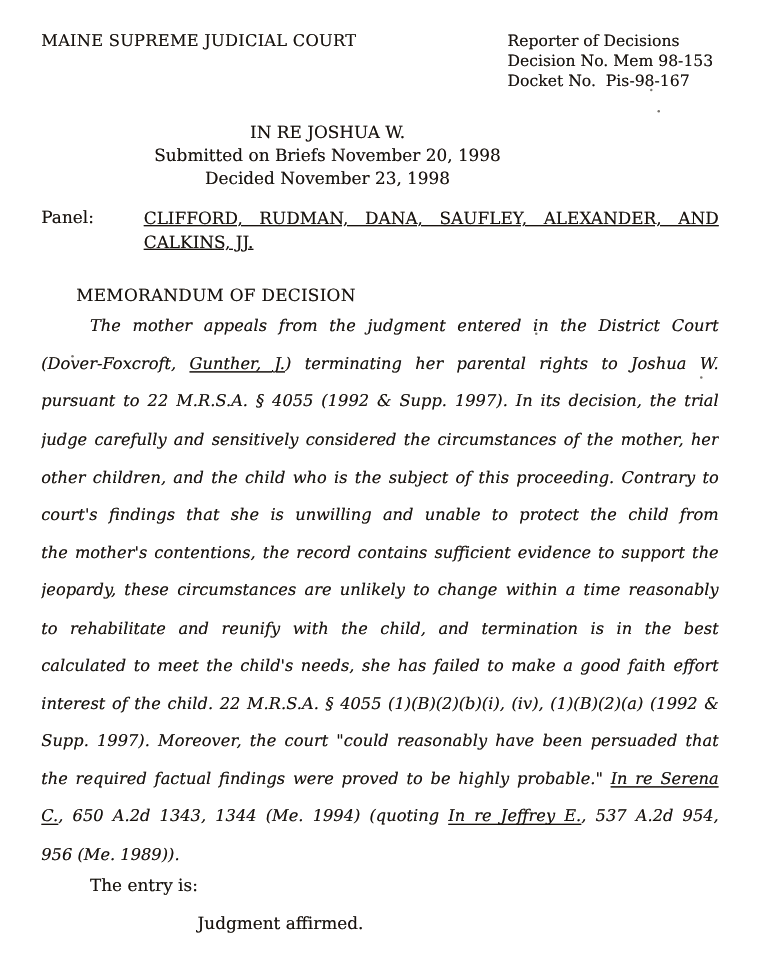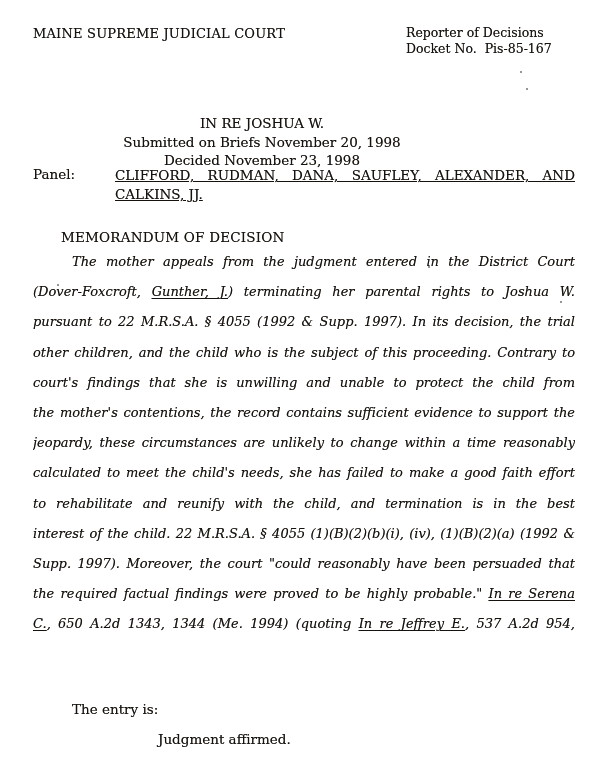--- a/index.html
+++ b/index.html
@@ -17,21 +17,21 @@
   .court {
     position: absolute; left: 33px; top: 26px;
     font-size: 13px; letter-spacing: 0.2px; white-space: pre;
   }
   .reporter {
     position: absolute; left: 406px; top: 25px;
     font-size: 12.5px; line-height: 16px; white-space: pre;
   }
 
   .title-block {
-    position: absolute; left: 0; top: 114px; width: 524px;
+    position: absolute; left: 0; top: 97px; width: 524px;
     text-align: center; font-size: 13.5px; line-height: 18.5px;
   }
 
   .panel-row { position: absolute; left: 33px; top: 166px; width: 542px; }
   .panel-label { position: absolute; left: 0; top: 0; font-size: 13.5px; }
   .panel-names {
     position: absolute; left: 82px; top: 0; width: 460px;
     font-size: 13.5px; line-height: 18.5px; text-decoration: underline;
   }
   .panel-names .pline { text-align: left; }
@@ -63,21 +63,21 @@
     background: #4a443e; border-radius: 50%; opacity: 0.75;
   }
 </style>
 </head>
 <body>
 
 <div class="page">
 
   <div class="court">MAINE SUPREME JUDICIAL COURT</div>
 
-  <div class="reporter"><div>Reporter of Decisions</div><div>Docket No.  Pis-85-167</div></div>
+  <div class="reporter"><div>Reporter of Decisions</div><div>Decision No. Mem 98-153</div><div>Docket No.  Pis-98-167</div></div>
 
   <div class="title-block">
     <div>IN RE JOSHUA W.</div>
     <div>Submitted on Briefs November 20, 1998</div>
     <div>Decided November 23, 1998</div>
   </div>
 
   <div class="panel-row">
     <div class="panel-label">Panel:</div>
     <div class="panel-names">
@@ -85,30 +85,32 @@
         <div class="pline">CALKINS, JJ.</div>
       </div>
   </div>
 
   <div class="memo-heading">MEMORANDUM OF DECISION</div>
 
   <div class="opinion">
       <div class="oline indent"><span>The mother appeals from the judgment entered in the District Court</span></div>
       <div class="oline"><span>(Dover-Foxcroft, </span><u>Gunther, J.</u><span>) terminating her parental rights to Joshua W.</span></div>
       <div class="oline"><span>pursuant to 22 M.R.S.A. § 4055 (1992 &amp; Supp. 1997).  In its decision, the trial</span></div>
+      <div class="oline"><span>judge carefully and sensitively considered the circumstances of the mother, her</span></div>
       <div class="oline"><span>other children, and the child who is the subject of this proceeding.  Contrary to</span></div>
       <div class="oline"><span>court's findings that she is unwilling and unable to protect the child from</span></div>
       <div class="oline"><span>the mother's contentions, the record contains sufficient evidence to support the</span></div>
       <div class="oline"><span>jeopardy, these circumstances are unlikely to change within a time reasonably</span></div>
+      <div class="oline"><span>to rehabilitate and reunify with the child, and termination is in the best</span></div>
       <div class="oline"><span>calculated to meet the child's needs, she has failed to make a good faith effort</span></div>
-      <div class="oline"><span>to rehabilitate and reunify with the child, and termination is in the best</span></div>
       <div class="oline"><span>interest of the child.  22 M.R.S.A. § 4055 (1)(B)(2)(b)(i), (iv), (1)(B)(2)(a) (1992 &amp;</span></div>
       <div class="oline"><span>Supp. 1997).  Moreover, the court "could reasonably have been persuaded that</span></div>
       <div class="oline"><span>the required factual findings were proved to be highly probable." </span><u>In re Serena</u></div>
       <div class="oline"><u>C.</u><span>, 650 A.2d 1343, 1344 (Me. 1994) (quoting </span><u>In re Jeffrey E.</u><span>, 537 A.2d 954,</span></div>
+      <div class="oline last"><span>956 (Me. 1989)).</span></div>
     </div>
 
   <div class="entry-lead">The entry is:</div>
   <div class="entry-text">Judgment affirmed.</div>
 
   <div class="speck" style="left:520px; top:71px;"></div>
   <div class="speck" style="left:526px; top:88px;"></div>
   <div class="speck" style="left:57px; top:284px;"></div>
   <div class="speck" style="left:560px; top:301px;"></div>
   <div class="speck" style="left:428px; top:266px;"></div>

